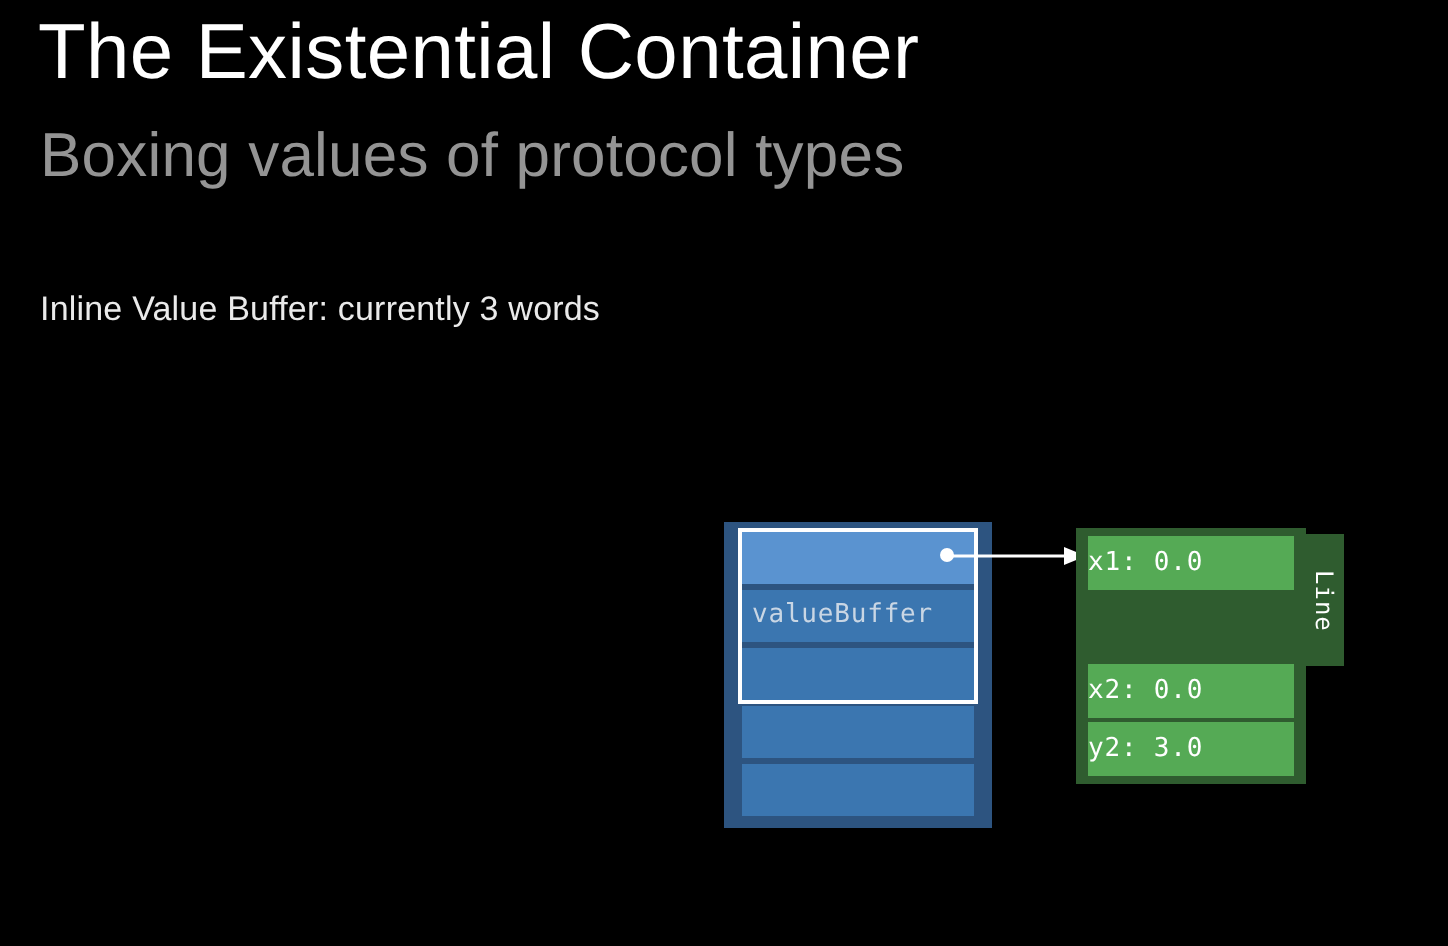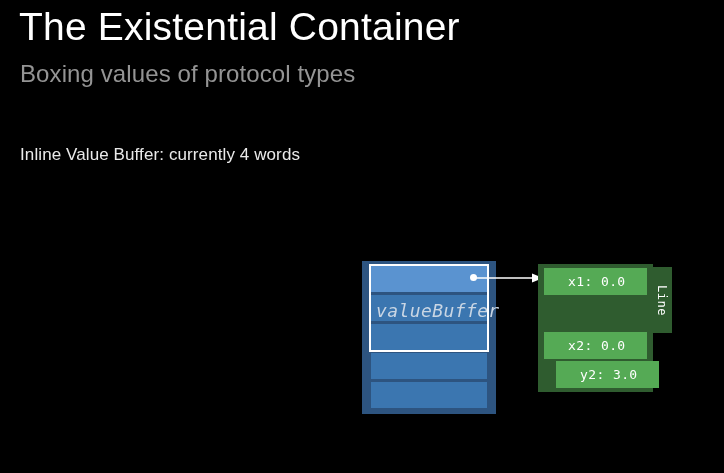--- a/index.html
+++ b/index.html
@@ -31,21 +31,21 @@
     font-weight: 300;
     letter-spacing: 0.2px;
     color: #ffffff;
     line-height: 1.22;
     white-space: nowrap;
   }
   .slide-subtitle {
     position: absolute;
     left: 20px;
     top: 59px;
-    font-size: 24px;
+    font-size: 31px;
     font-weight: 300;
     letter-spacing: 0.1px;
     color: #949494;
     line-height: 1.25;
     white-space: nowrap;
   }
   .bullet {
     position: absolute;
     left: 20px;
     font-size: 17px;
@@ -97,25 +97,24 @@
   .slot-1 { top: 295px; }
   .slot-2 { top: 324px; }
   .slot-3 { top: 353px; }
   .slot-4 { top: 382px; }
 
   .slot-label {
     position: absolute;
     left: 376px;
     top: 300px;
     font-family: "DejaVu Sans Mono", "Liberation Mono", monospace;
-    font-size: 18px;
+    font-size: 13px;
     color: #c9d6e4;
     letter-spacing: 0.4px;
     white-space: nowrap;
-    font-style: italic;
   }
 
   .value-buffer-outline {
     position: absolute;
     left: 369px;
     top: 264px;
     width: 120px;
     height: 88px;
     border: 2px solid #ffffff;
     box-sizing: border-box;
@@ -153,26 +152,26 @@
   }
   .field {
     position: absolute;
     left: 544px;
     width: 103px;
     height: 27px;
     background: #55aa55;
     box-sizing: border-box;
     display: flex;
     align-items: center;
-    padding-left: 24px;
+    padding-left: 0;
   }
   .field-0 { top: 268px; }
   .field-1 { top: 299px; }
   .field-2 { top: 332px; }
-  .field-3 { top: 361px; margin-left: 12px; }
+  .field-3 { top: 361px; }
   .field-text {
     font-family: "DejaVu Sans Mono", "Liberation Mono", monospace;
     font-size: 13px;
     color: #ffffff;
     letter-spacing: 0.4px;
     white-space: nowrap;
   }
 
   .type-tab {
     position: absolute;
@@ -197,21 +196,21 @@
 </style>
 </head>
 <body>
 
 <div id="slide">
 
   <div class="slide-title">The Existential Container</div>
 
   <div class="slide-subtitle">Boxing values of protocol types</div>
 
-  <div class="bullet bullet-1">Inline Value Buffer: currently 4 words</div>
+  <div class="bullet bullet-1">Inline Value Buffer: currently 3 words</div>
 
 
   <div id="diagram">
 
     <div class="container-box"></div>
 
     <div class="slot slot-0"></div>
     <div class="slot slot-1"></div>
     <div class="slot slot-2"></div>
     <div class="slot slot-3"></div>

